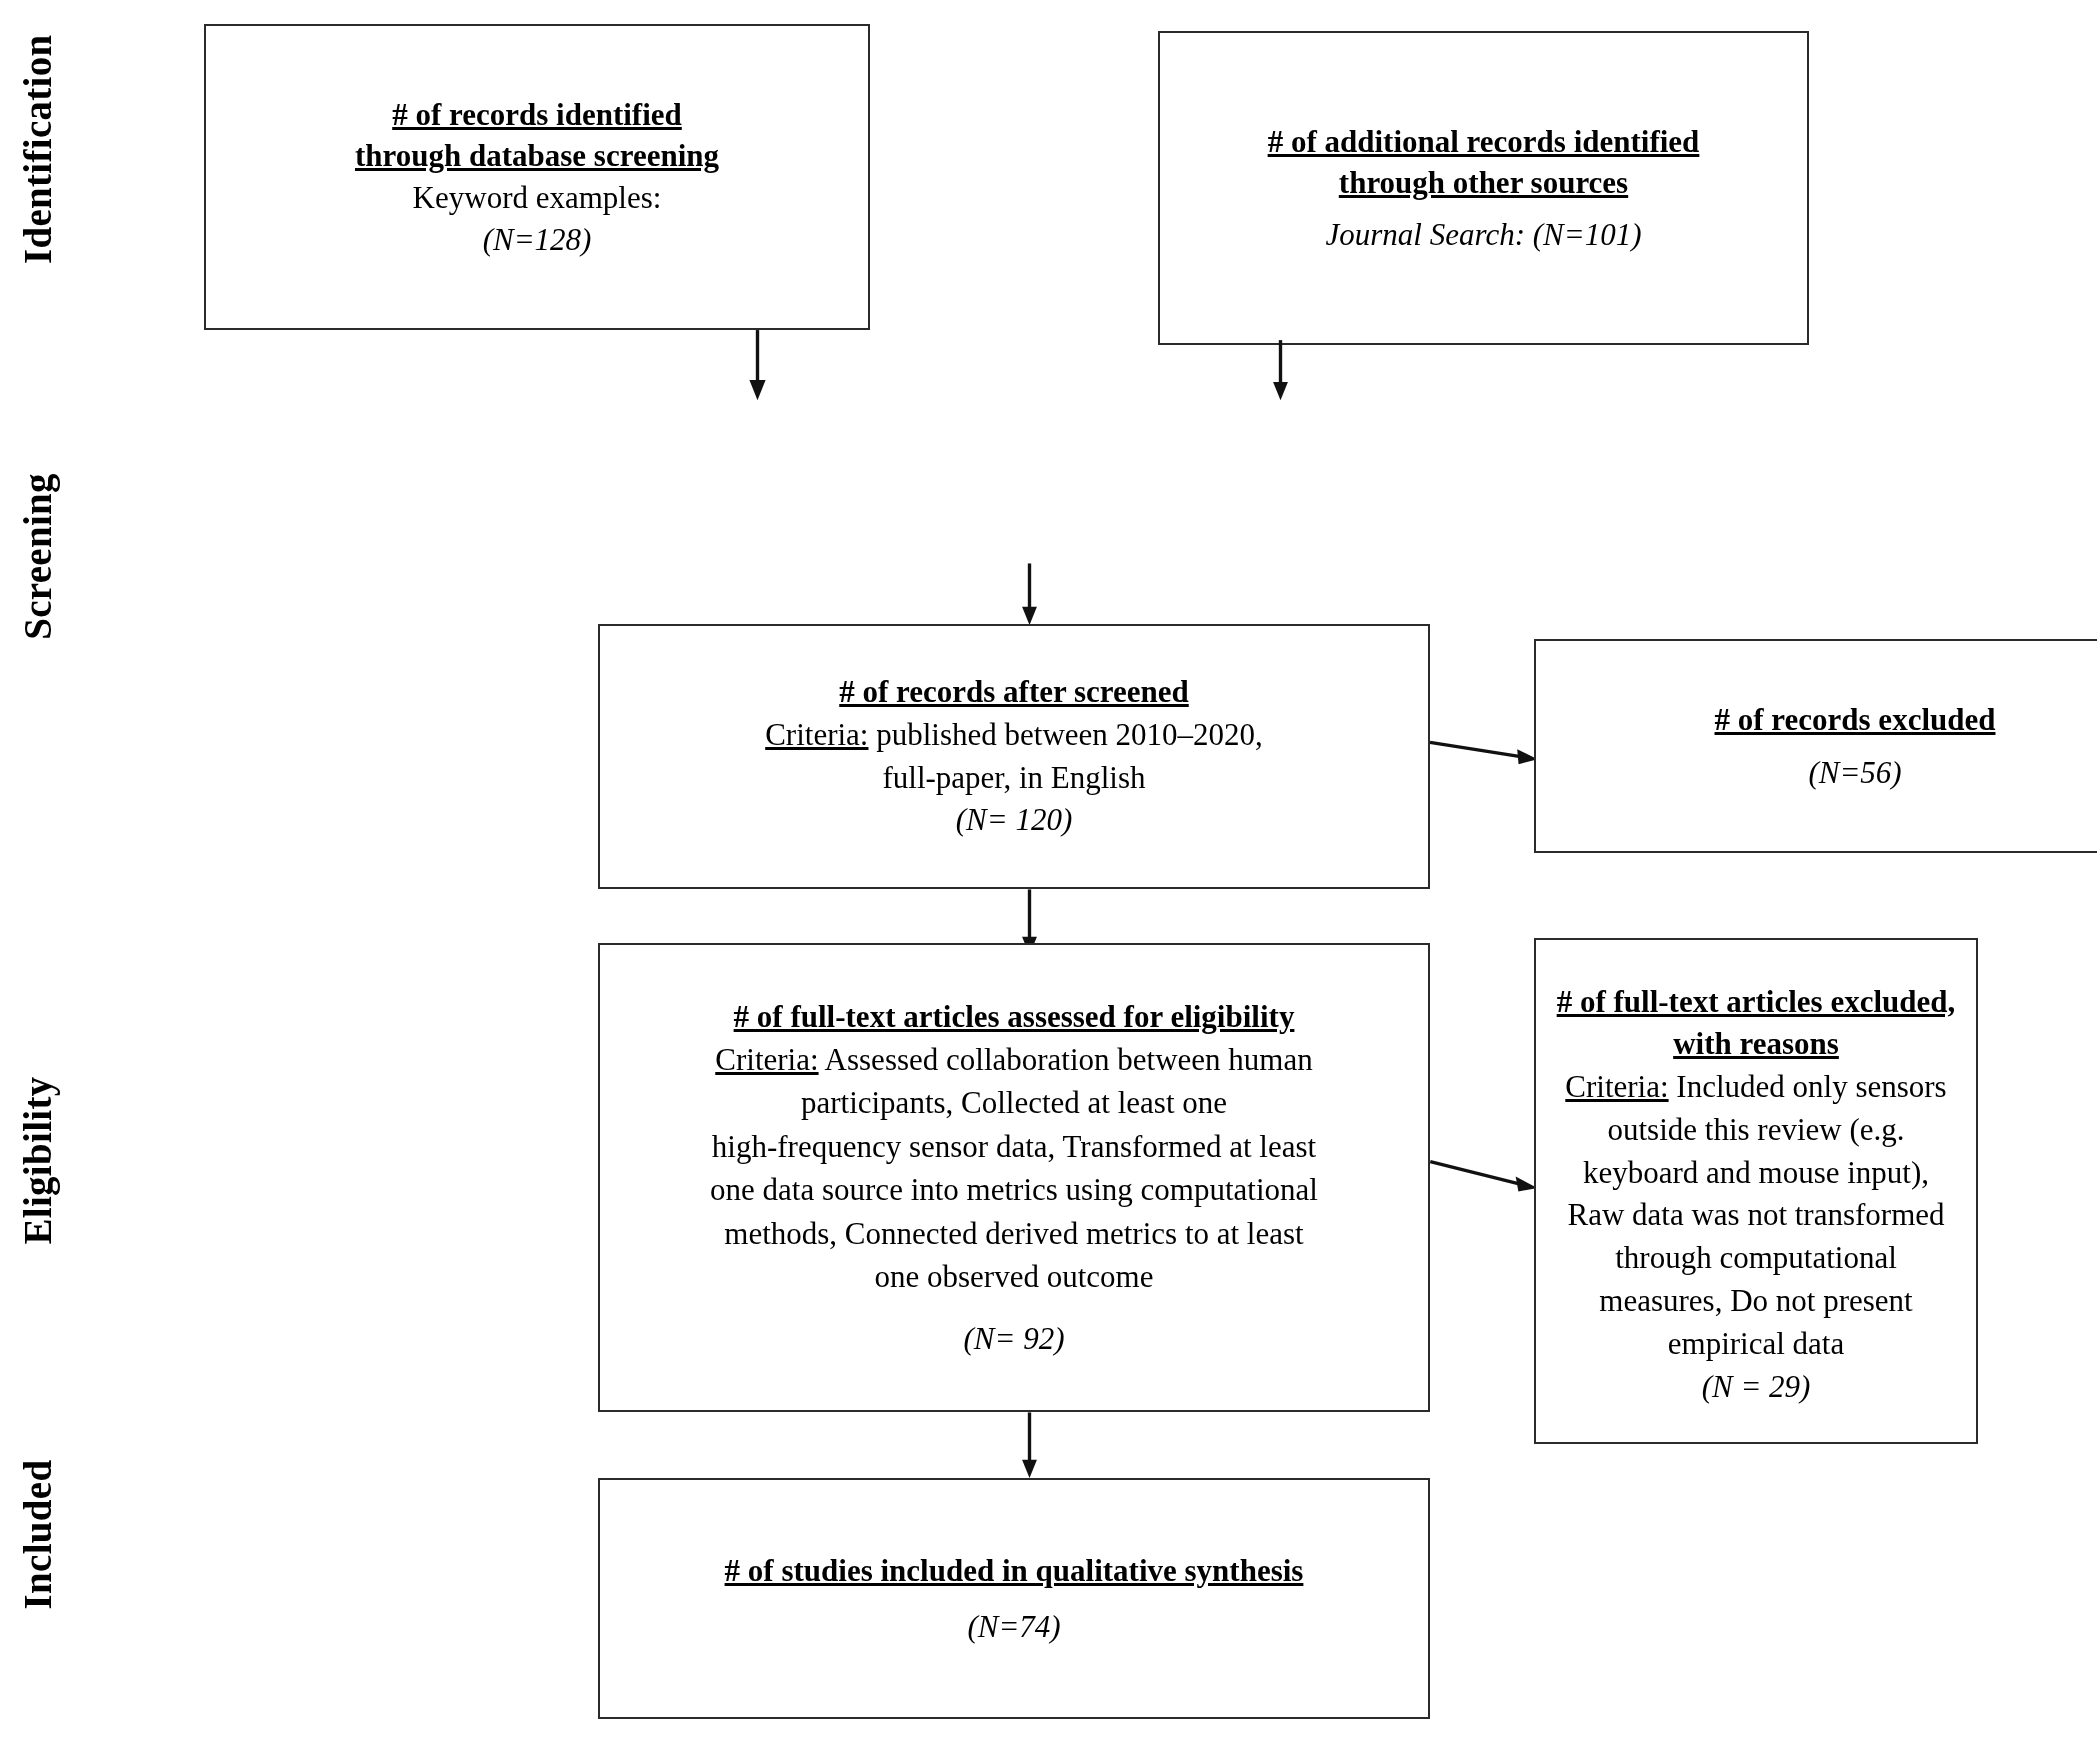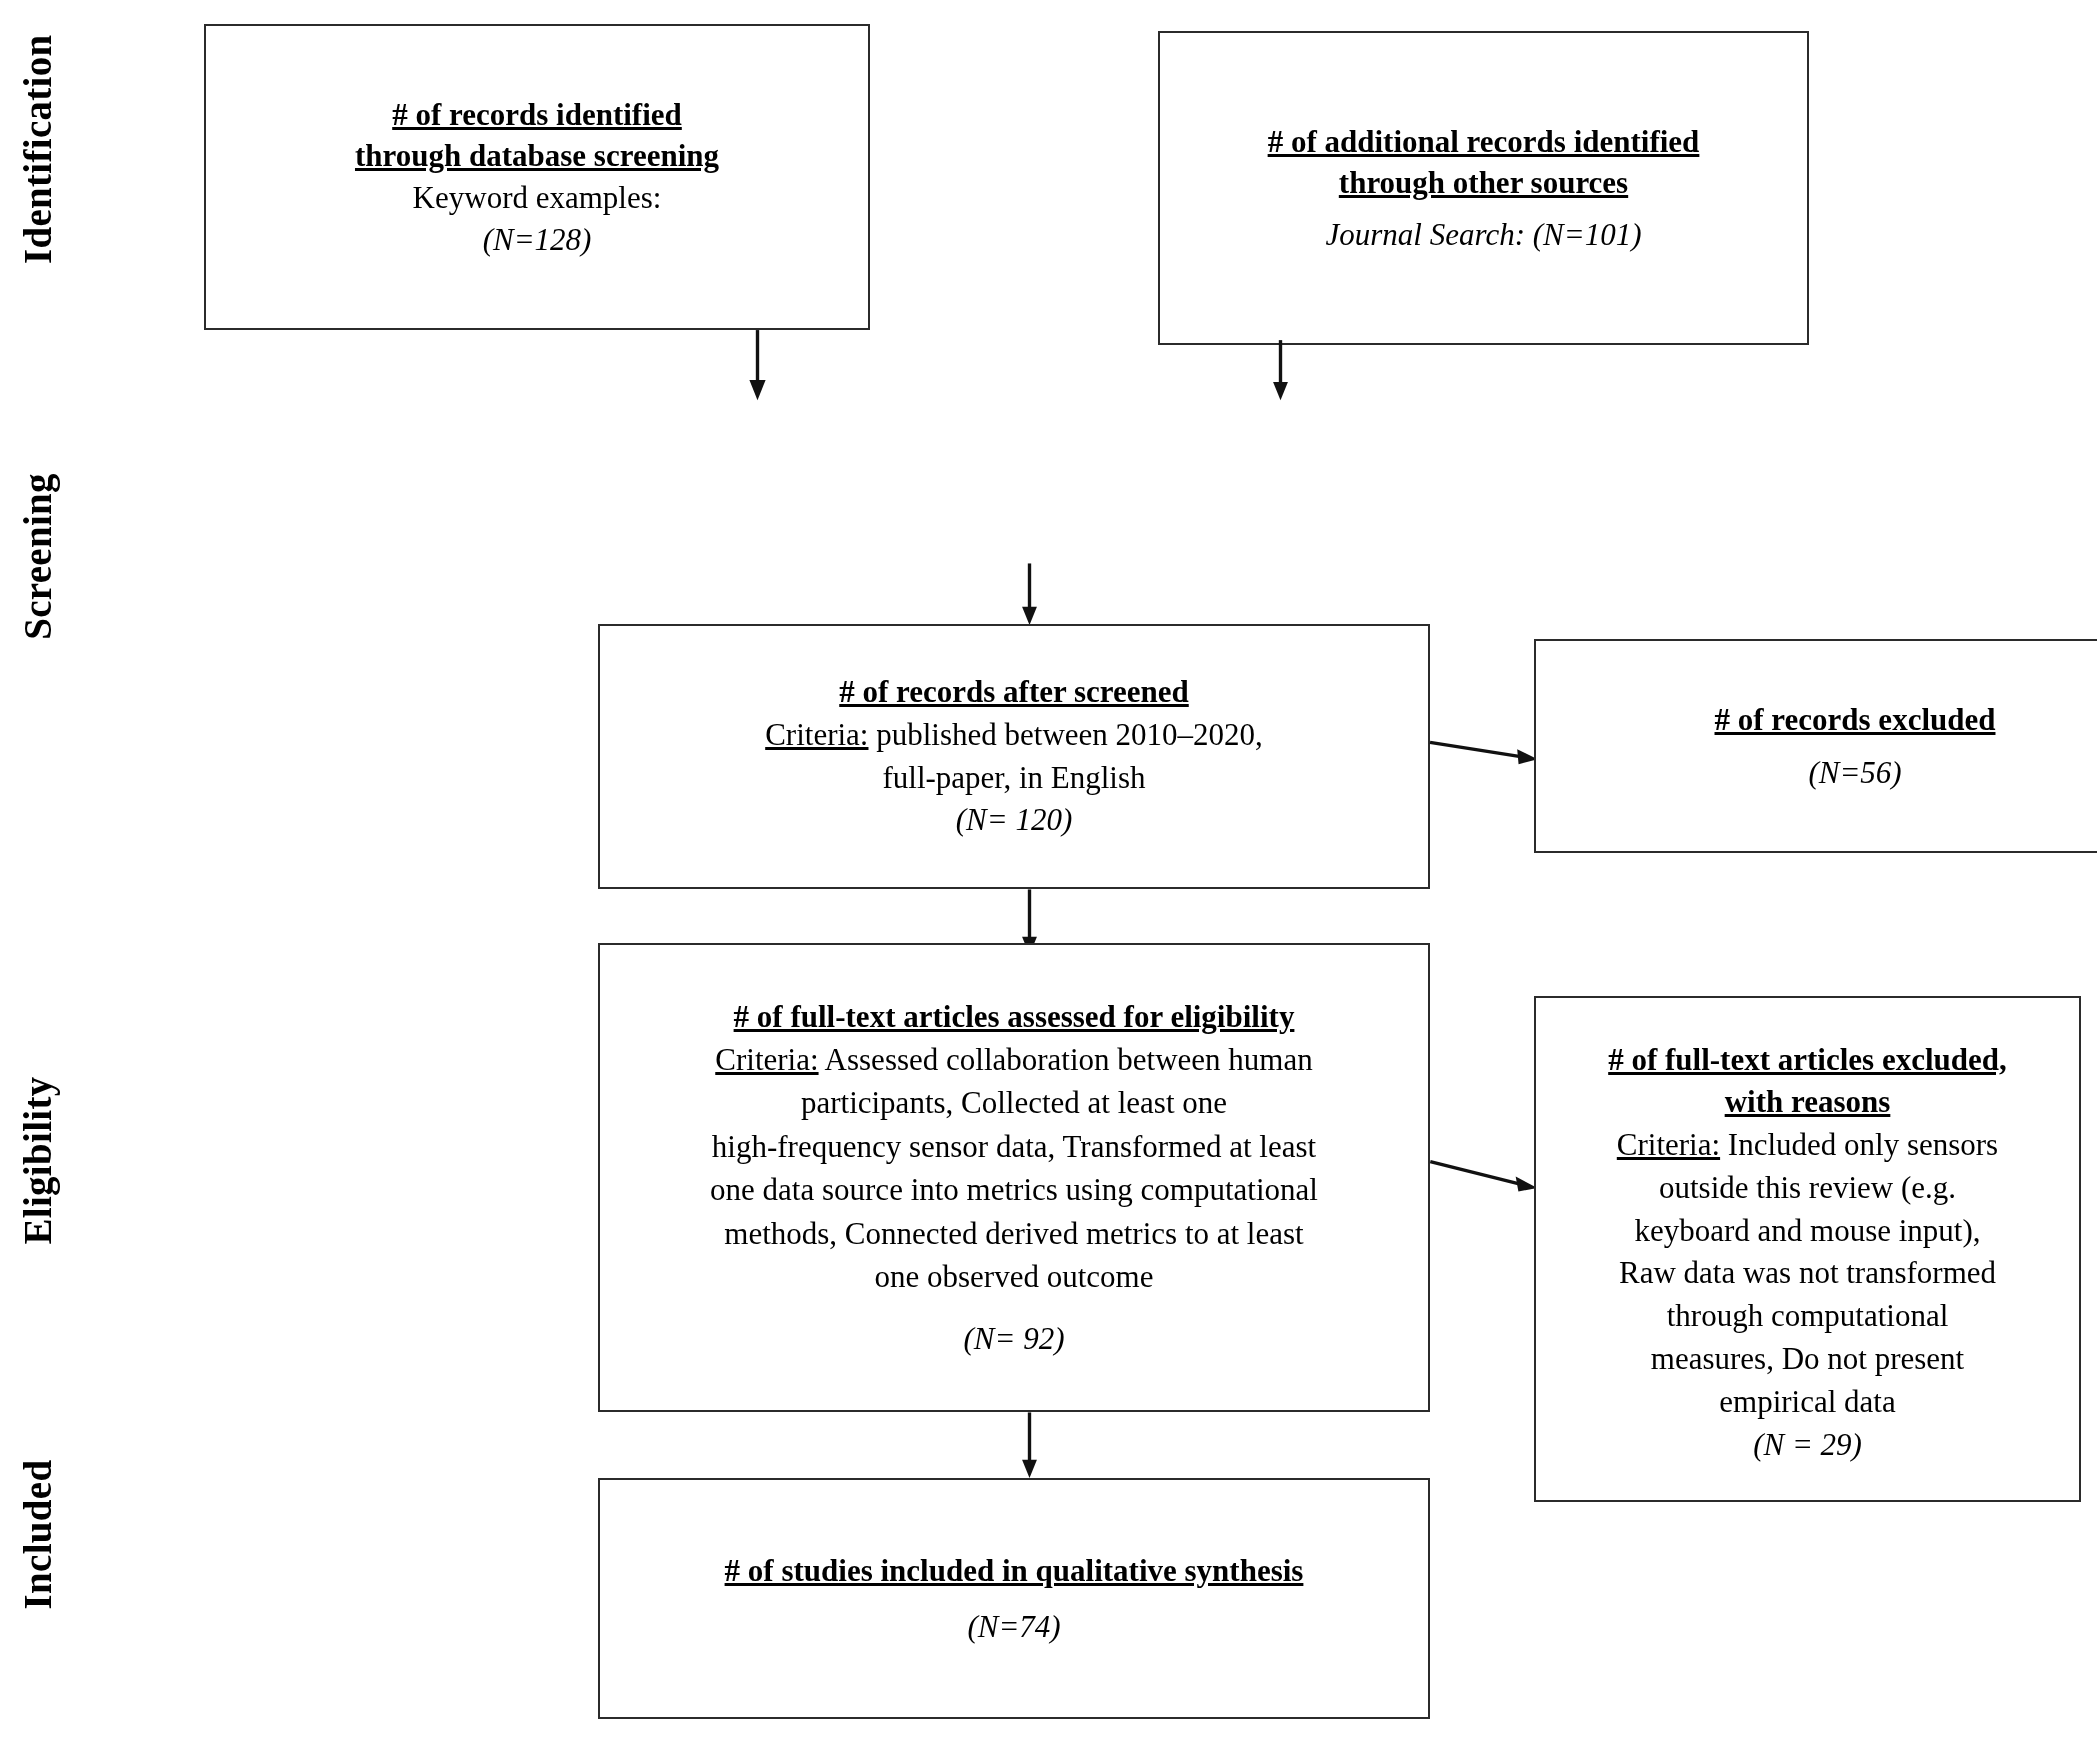--- a/index.html
+++ b/index.html
@@ -135,21 +135,21 @@
     <span class="ln" style="font-size:31px;line-height:1.40;">one observed outcome</span>
     <span class="sp" style="height:1.7em;"></span>
     <span class="ln i" style="font-size:31px;line-height:1.40;">(N= 92)</span>
   </div>
 
   <svg class="conn" style="left:1430px;top:1148px;width:109px;height:61px;" viewBox="0 0 160 90">
     <line x1="0" y1="20" x2="140" y2="55"></line>
     <polygon points="158,59 126,42 130,64"></polygon>
   </svg>
 
-  <div class="box" style="left:1534px;top:996px;width:547px;height:506px;padding-top:11px;">
+  <div class="box" style="left:1534px;top:938px;width:444px;height:506px;padding-top:11px;">
     <span class="ln b" style="font-size:31px;line-height:1.38;"># of full-text articles excluded,</span>
     <span class="ln b" style="font-size:31px;line-height:1.38;">with reasons</span>
     <span class="ln" style="font-size:31px;line-height:1.38;">
       <span class="u">Criteria:</span><span> Included only sensors</span>
     </span>
     <span class="ln" style="font-size:31px;line-height:1.38;">outside this review (e.g.</span>
     <span class="ln" style="font-size:31px;line-height:1.38;">keyboard and mouse input),</span>
     <span class="ln" style="font-size:31px;line-height:1.38;">Raw data was not transformed</span>
     <span class="ln" style="font-size:31px;line-height:1.38;">through computational</span>
     <span class="ln" style="font-size:31px;line-height:1.38;">measures, Do not present</span>

